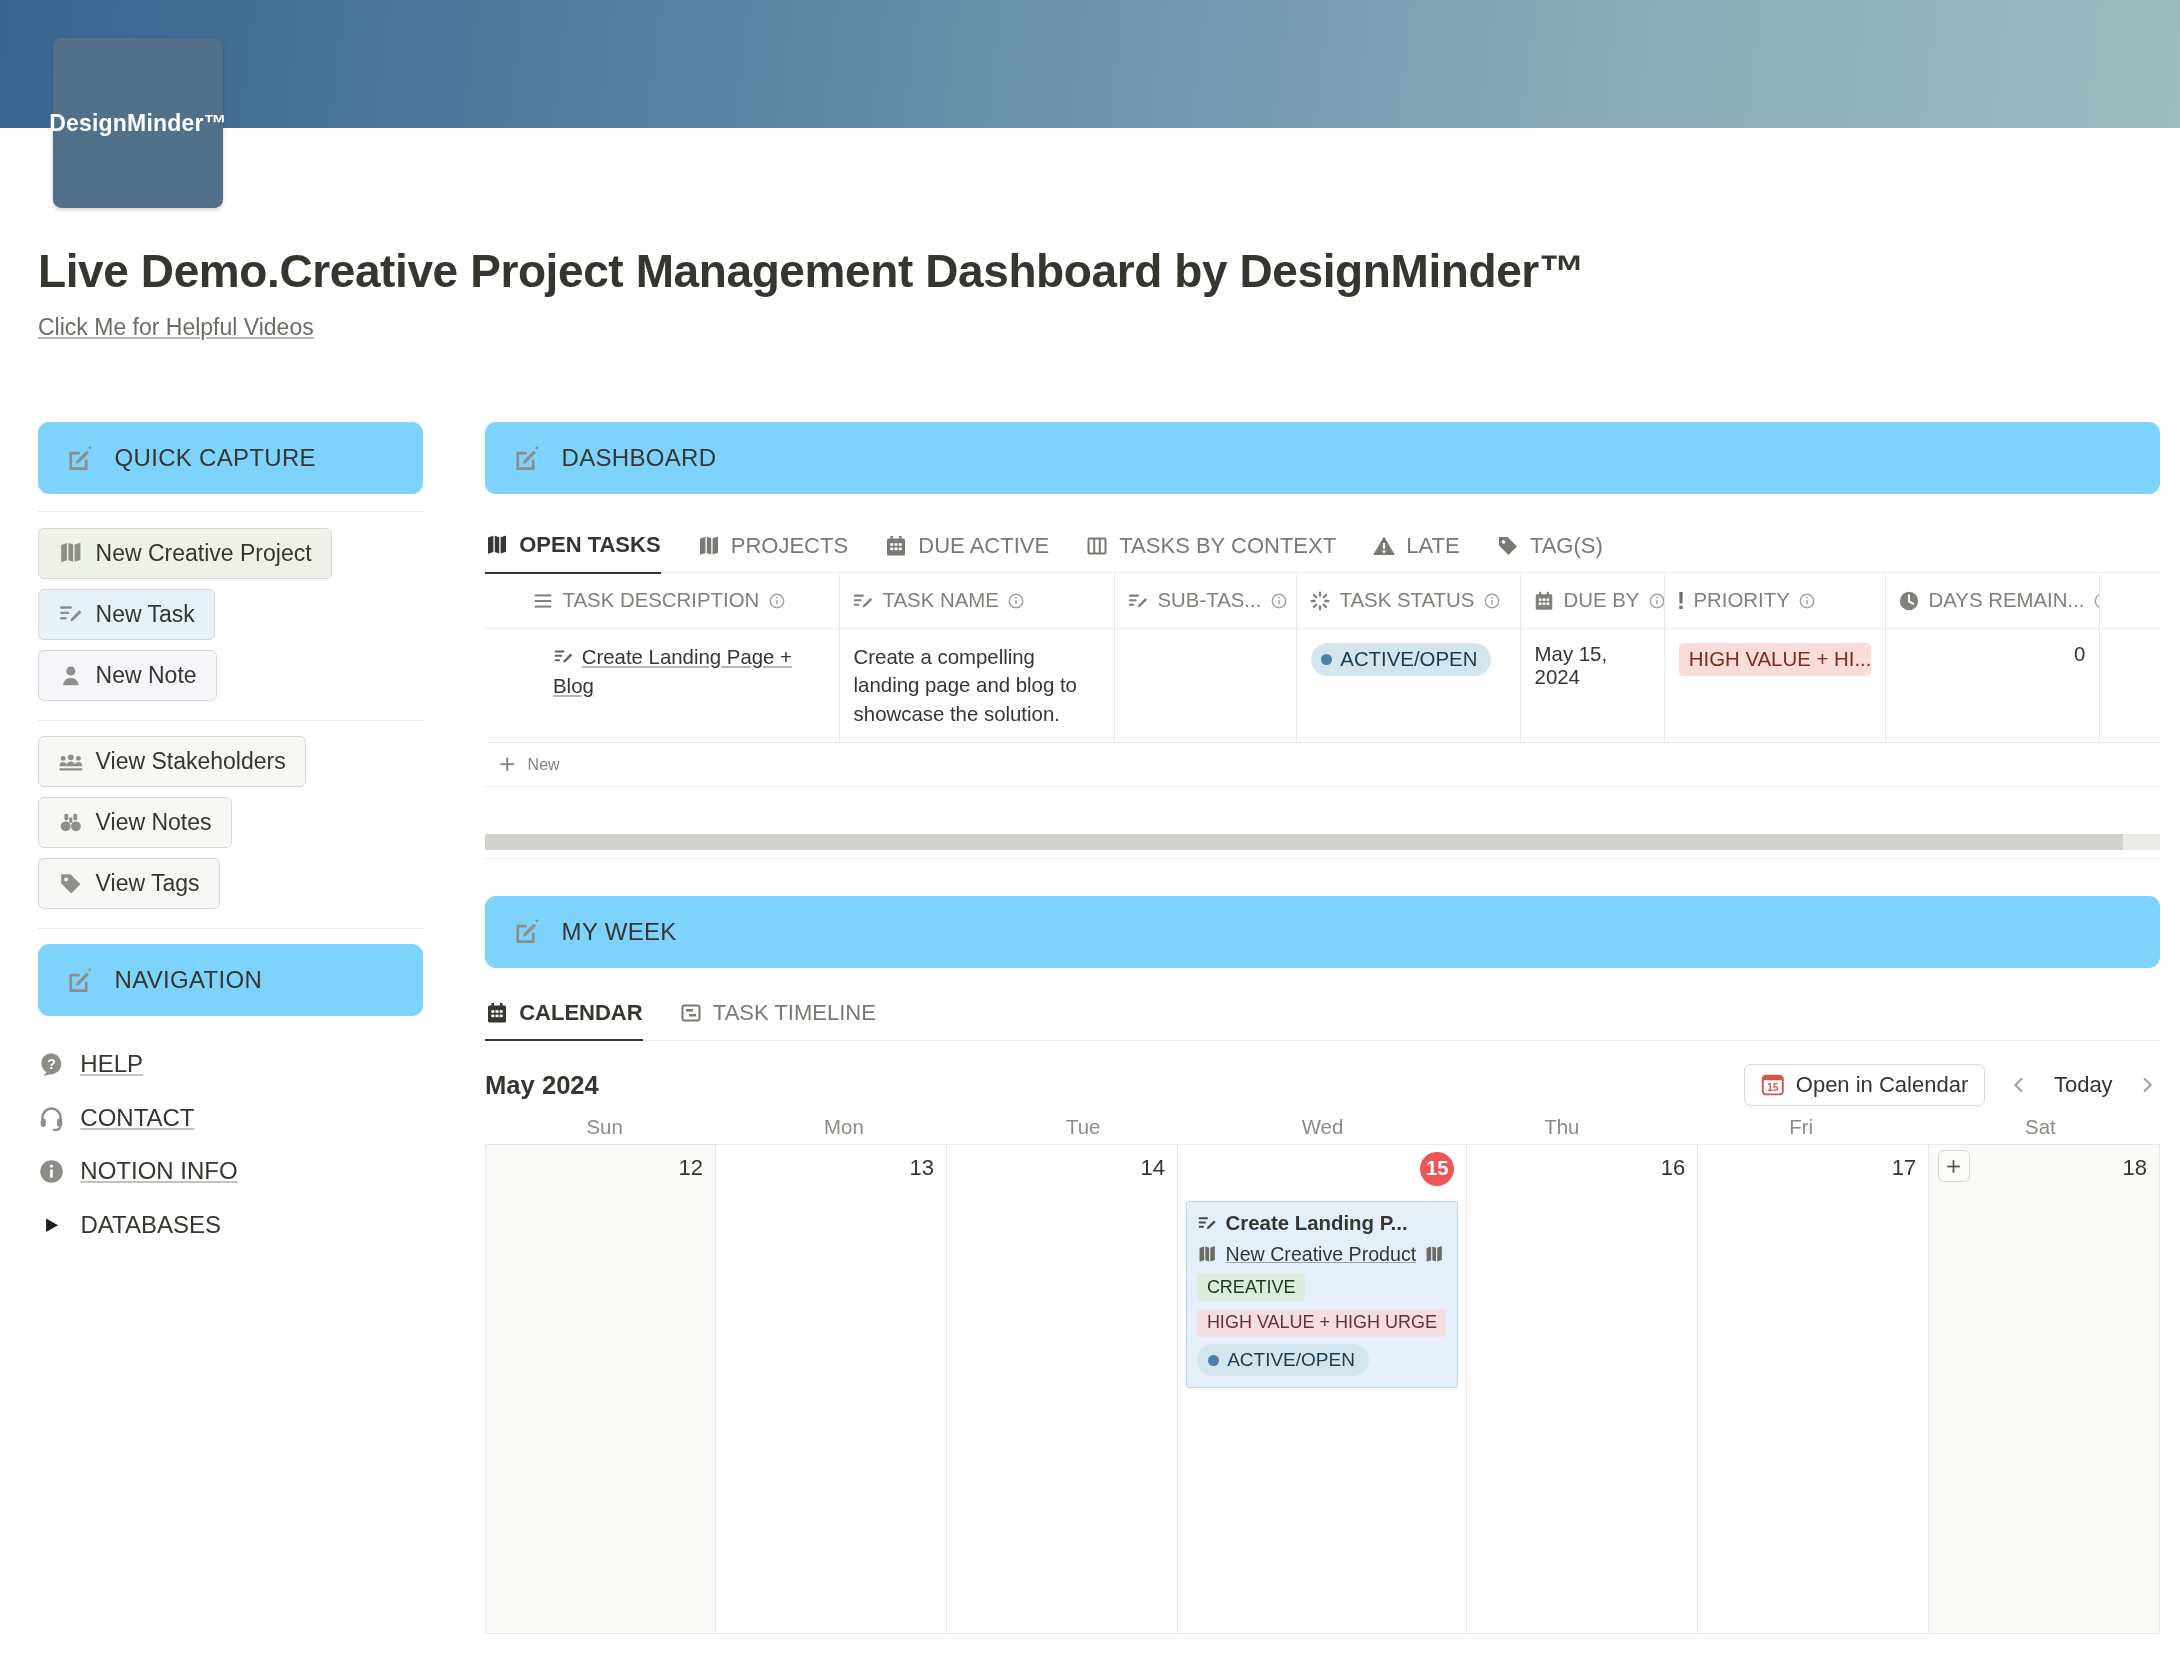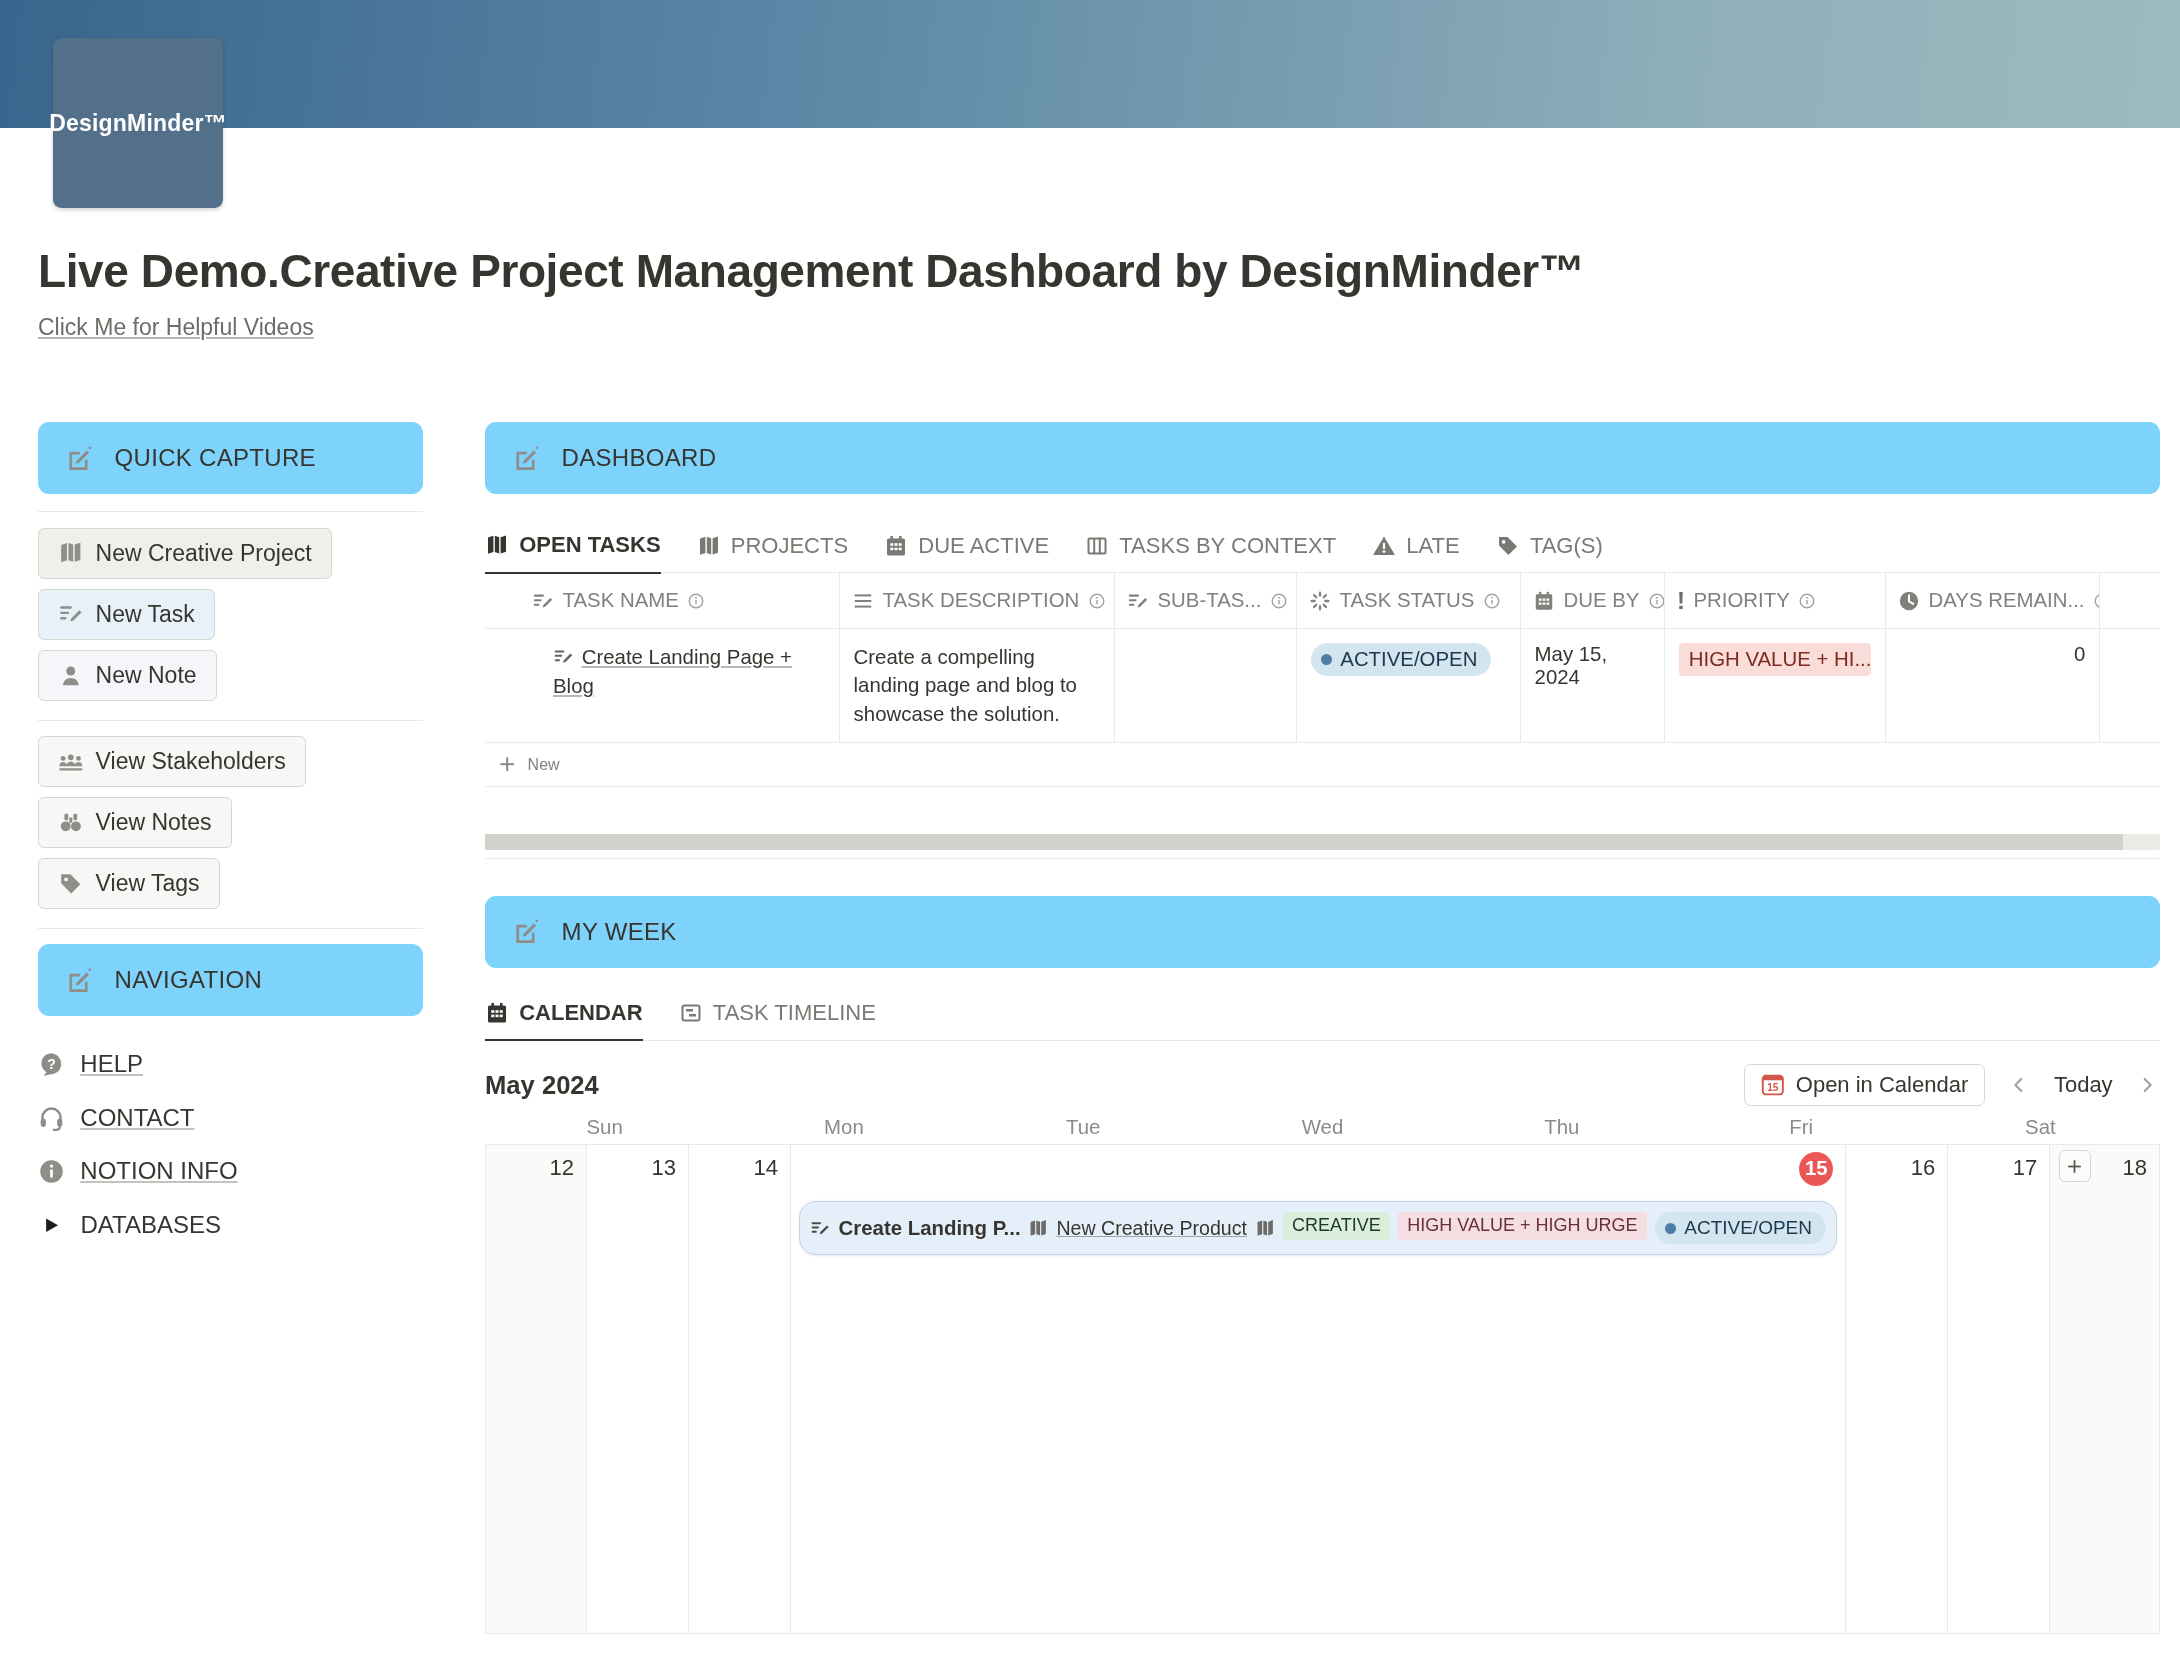--- a/index.html
+++ b/index.html
@@ -112,22 +112,22 @@
   .cal-cell.weekend { background:#fafaf9; }
   .cell-top { display:flex; justify-content:flex-end; align-items:flex-start; min-height:37px; padding:3.4px 5.1px 0 0; }
   .cell-top.split { justify-content:space-between; padding-left:1.7px;gap:32px; }
   .date-num { font-size:22px; color:#37352f; }
   .date-today { width:34px; height:34px; border-radius:50%; background:#eb5757; color:#fff;
     display:flex; align-items:center; justify-content:center; font-size:20.4px; font-weight:bold; margin-top:-3.4px; }
   .add-day-btn { width:32px; height:32px; border:0.9px solid #d8d6d1; border-radius:6px; background:#fcfcfb;
     display:flex; align-items:center; justify-content:center; color:#55534e; cursor:pointer; margin-top:-5.1px; }
   .add-day-btn svg { width:19px; height:19px; }
 
-  .event-card { margin:12px 1.7px 0 1.7px; background:#e4eff9; border:0.9px solid #c3d6e7; border-radius:17px;
-    padding:10.2px 10.2px; box-shadow:0 0.9px 2.6px rgba(0,0,0,.09); display:flex; flex-direction:row; gap:7.7px;
+  .event-card { margin:12px 1.7px 0 1.7px; background:#e4eff9; border:0.9px solid #c3d6e7; border-radius:3px;
+    padding:10.2px 10.2px; box-shadow:0 0.9px 2.6px rgba(0,0,0,.09); display:flex; flex-direction:column; gap:7.7px;
     overflow:hidden; cursor:pointer; }
   .ev-title { display:flex; align-items:center; gap:7.7px; font-size:20.4px; font-weight:bold; color:#37352f; white-space:nowrap; overflow:hidden; }
   .ev-title .ic { width:20.4px; height:20.4px; color:#4c4a45; flex-shrink:0; }
   .ev-project { display:flex; align-items:center; gap:7.7px; font-size:19.6px; color:#37352f; white-space:nowrap; overflow:hidden; }
   .ev-project .ic { width:20.4px; height:20.4px; color:#6d6b65; flex-shrink:0; }
   .ev-project a { color:#37352f; text-decoration:underline; text-decoration-color:rgba(55,53,47,.4); cursor:pointer; }
   .ev-tag { align-self:flex-start; font-size:18px; padding:3.4px 9.4px; border-radius:3.4px; white-space:nowrap; max-width:100%; overflow:hidden; }
   .ev-tag.green { background:#dbeddb; color:#1c3829; }
   .ev-tag.red   { background:#f5dee2; color:#68303c; }
   .ev-status { align-self:flex-start; display:flex; align-items:center; gap:8.5px; background:#d3e5ef; color:#1b3a4e;
@@ -395,32 +395,32 @@
             <svg class="ic" viewBox="0 0 24 24" fill="currentColor">
                 <use href="#i-tag"></use>
               </svg>
             <span>TAG(S)</span>
           </div>
         </div>
 
         <div class="tbl-row tbl-head">
           <div class="th">
             <svg class="ic" viewBox="0 0 24 24" fill="currentColor">
-                <use href="#i-task"></use>
-              </svg>
-            <span>TASK NAME</span>
+                <use href="#i-lines"></use>
+              </svg>
+            <span>TASK DESCRIPTION</span>
             <svg class="info-ic" viewBox="0 0 24 24" fill="currentColor">
                 <use href="#i-infocircle"></use>
               </svg>
           </div>
           <div class="th">
             <svg class="ic" viewBox="0 0 24 24" fill="currentColor">
-                <use href="#i-lines"></use>
-              </svg>
-            <span>TASK DESCRIPTION</span>
+                <use href="#i-task"></use>
+              </svg>
+            <span>TASK NAME</span>
             <svg class="info-ic" viewBox="0 0 24 24" fill="currentColor">
                 <use href="#i-infocircle"></use>
               </svg>
           </div>
           <div class="th">
             <svg class="ic" viewBox="0 0 24 24" fill="currentColor">
                 <use href="#i-task"></use>
               </svg>
             <span>SUB-TAS...</span>
             <svg class="info-ic" viewBox="0 0 24 24" fill="currentColor">

